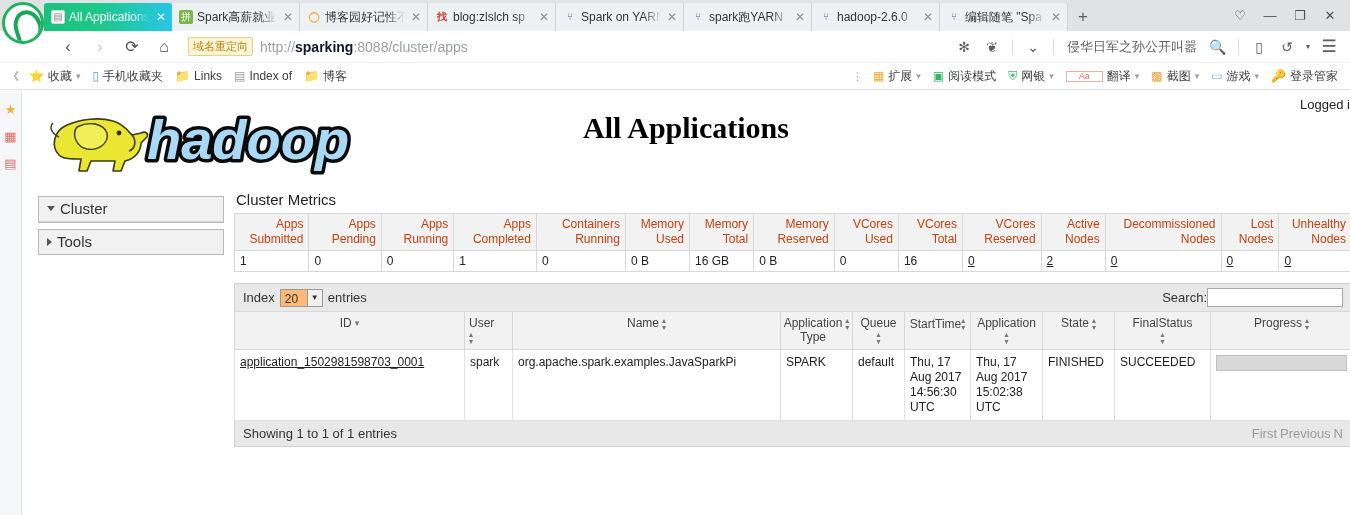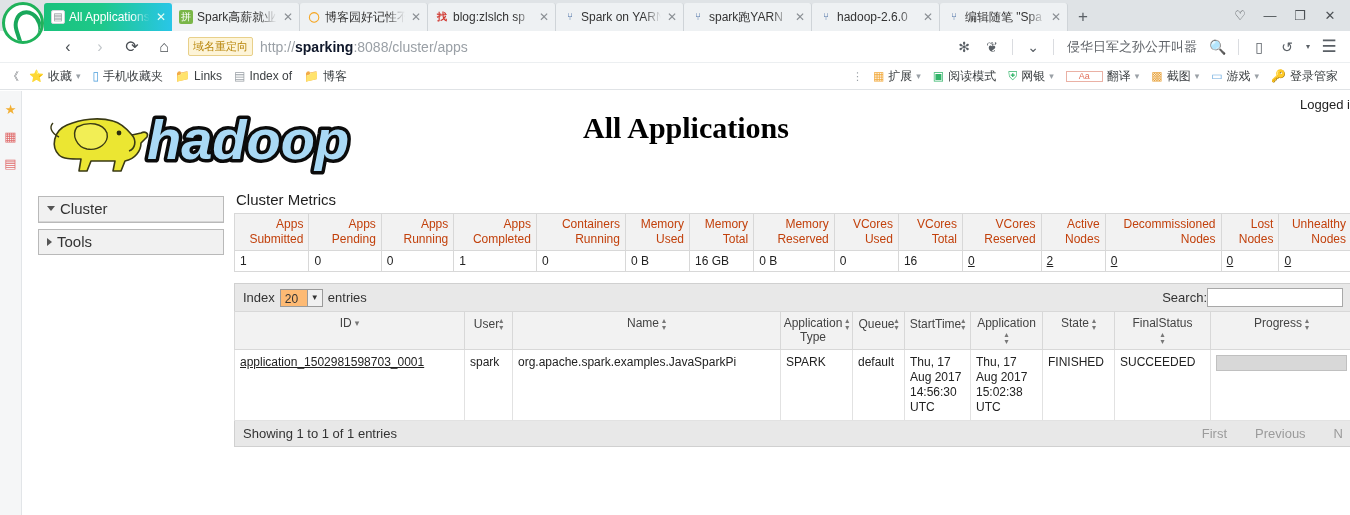--- a/index.html
+++ b/index.html
@@ -358,21 +358,21 @@
   .dt-bottom {
     background:#e8e8e8;
     border:1px solid #d0d0d0;
     border-top:none;
     height:26px;
     display:flex; align-items:center;
     padding:0 8px;
     font-size:13px; color:#333;
     width:1118px;
   }
-  .pager { margin-left:auto; display:flex; align-items:center; gap:28px; color:#9b9b9b; font-size:13px; }
+  .pager { margin-left:auto; display:flex; align-items:center; gap:3px; color:#9b9b9b; font-size:13px; }
 </style>
 </head>
 <body>
 
 <div class="browser">
 
   <div class="tabstrip">
     <div class="logo-orb"></div>
 
     <div class="tab active">
@@ -657,21 +657,21 @@
         </colgroup>
         <thead>
           <tr>
             <th>
               <div class="thin">
                   <span>ID</span>
                   <span class="sortdesc">▾</span>
                 </div>
             </th>
             <th>
-              <div class="thin" style="flex-direction:row;align-items:center;gap:0;">
+              <div class="thin" style="flex-direction:column;gap:0;">
                   <span>User</span>
                   <span class="sortarrows">
                     <span>▴</span>
                     <span>▾</span>
                   </span>
                 </div>
             </th>
             <th>
               <div class="thin">
                   <span>Name</span>
@@ -684,21 +684,21 @@
             <th>
               <div class="thin">
                   <span>Application Type</span>
                   <span class="sortarrows">
                     <span>▴</span>
                     <span>▾</span>
                   </span>
                 </div>
             </th>
             <th>
-              <div class="thin" style="flex-direction:row;align-items:center;gap:0;">
+              <div class="thin" style="flex-direction:column;align-items:center;gap:0;">
                   <span>Queue</span>
                   <span class="sortarrows">
                     <span>▴</span>
                     <span>▾</span>
                   </span>
                 </div>
             </th>
             <th>
               <div class="thin" style="flex-direction:row;align-items:center;gap:0;">
                   <span>StartTime</span>

